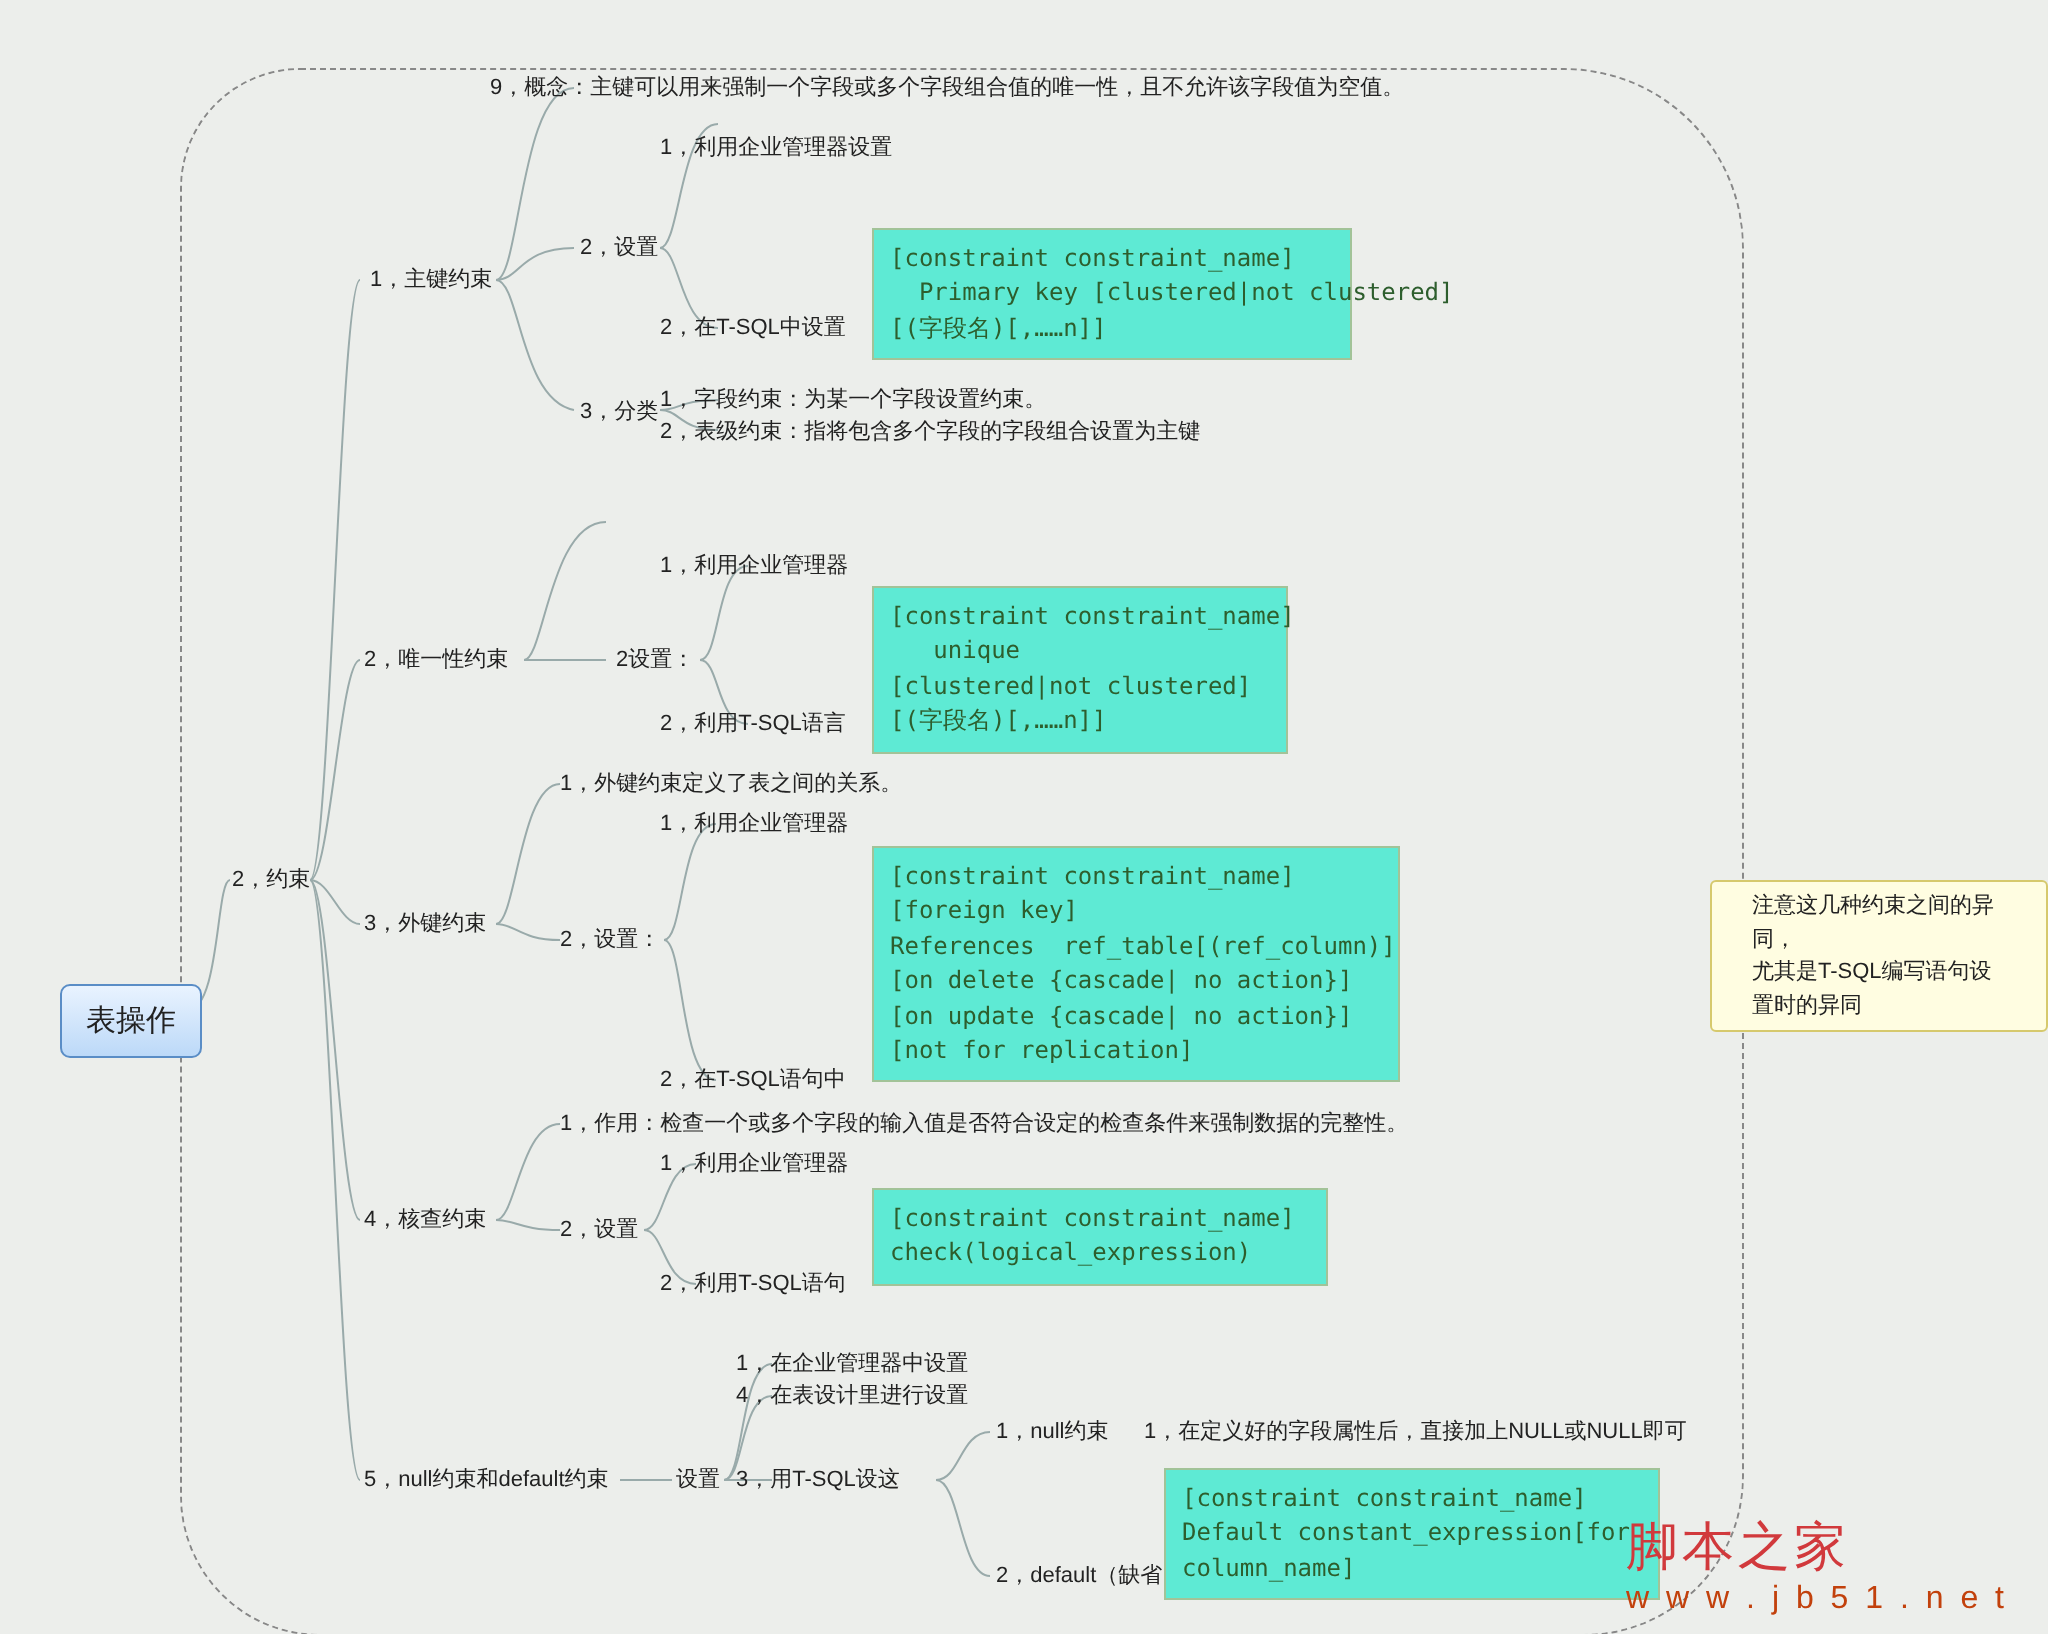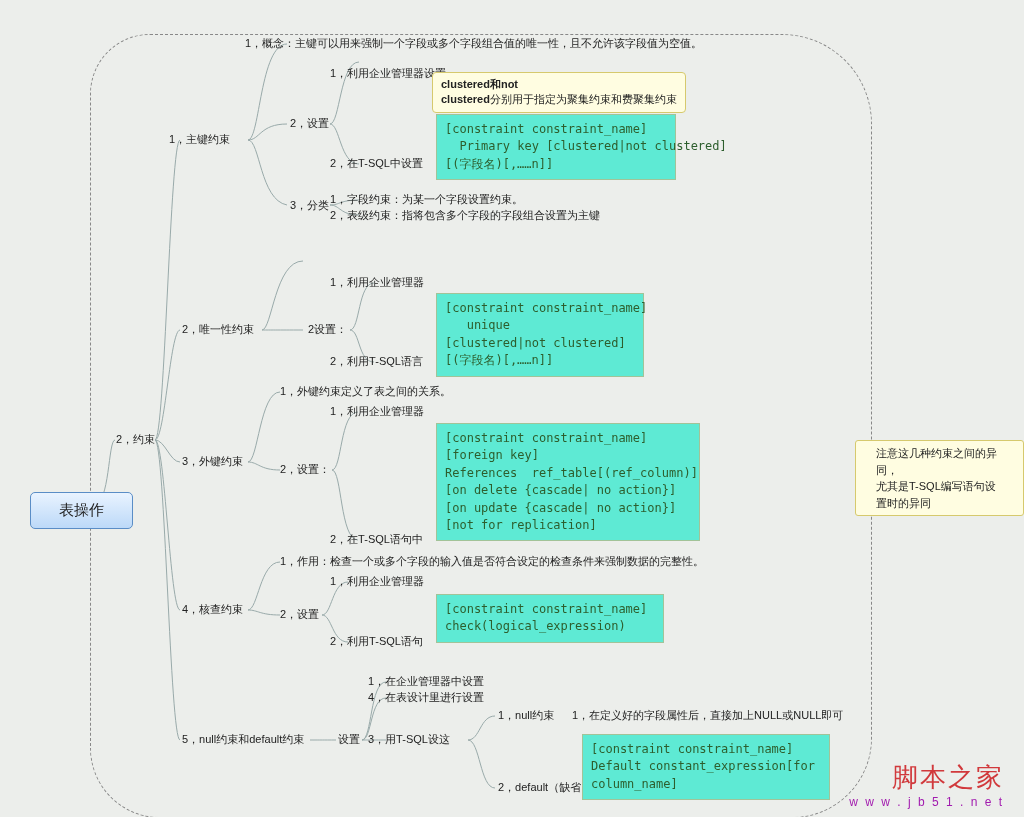--- a/index.html
+++ b/index.html
@@ -1,24 +1,24 @@
 <!DOCTYPE html>
 <html><head>
 <meta charset="utf-8">
 <style>
 html,body{margin:0;padding:0;width:1024px;height:817px;background:#eceeeb;font-family:"Microsoft YaHei",Arial,sans-serif;font-size:11px;color:#222;overflow:hidden}
 .canvas{position:absolute;inset:0}
-.root{position:absolute;left:30px;top:492px;background:linear-gradient(#e9f3ff,#bcd9f8);border:1px solid #5a8dc6;border-radius:5px;padding:8px 28px;font-size:15px;text-align:center}
+.root{position:absolute;left:30px;top:492px;background:linear-gradient(#e9f3ff,#bcd9f8);border:1px solid #5a8dc6;border-radius:5px;padding:8px 12px;font-size:15px;text-align:center}
 .lbl{position:absolute;white-space:nowrap}
 .codebox{position:absolute;background:#5eead4;border:1px solid #a2c398;font-family:Consolas,monospace;font-size:12px;color:#2d5e2d;padding:6px 8px;line-height:1.45}
 .callout{position:absolute;background:#fffde1;border:1px solid #d6c96d;border-radius:4px;padding:4px 8px;line-height:1.4}
 .note{position:absolute;background:#fffde1;border:1px solid #d6c96d;border-radius:3px;padding:4px 20px;line-height:1.5}
-.watermark{position:absolute;right:20px;bottom:8px;text-align:right}
+.watermark{position:absolute;right:20px;bottom:8px;}
 .watermark .cn{font-family:"STXingkai","KaiTi",serif;font-size:26px;color:#d1393c;letter-spacing:2px}
-.watermark .url{font-size:12px;color:#a21caf;letter-spacing:2px}
+.watermark .url{font-size:16px;color:#c2410c;letter-spacing:2px}
 .outline{position:absolute;border:1.5px dashed #888;border-radius:18px}
 svg.wires{position:absolute;inset:0;pointer-events:none}
 svg.wires path{stroke:#9aa;stroke-width:1;fill:none}
 </style>
 </head>
 <body>
 
 <div class="canvas">
 <div class="outline" style="left:90px;top:34px;width:780px;height:782px;border-radius:60px 90px 80px 70px"></div>
 
@@ -57,32 +57,28 @@
   <path d="M362 740 C372 740 370 682 386 682"></path>
   <path d="M362 740 C372 740 370 698 386 698"></path>
   <path d="M362 740 C372 740 370 740 386 740"></path>
   <path d="M468 740 C480 740 480 716 495 716"></path>
   <path d="M468 740 C480 740 480 788 495 788"></path>
 </svg>
 
 <div class="root">表操作</div>
 <div class="lbl" style="left:116px;top:432px">2，约束</div>
 
-<div class="lbl" style="left:169px;top:132px">1，主键约束</div>
-<div class="lbl" style="left:245px;top:36px">1，概念：主键可以用来强制一个字段或多个字段组合值的唯一性，且不允许该字段值为空值。</div>
+<div class="lbl" style="left:185px;top:132px">1，主键约束</div>
+<div class="lbl" style="left:245px;top:36px">9，概念：主键可以用来强制一个字段或多个字段组合值的唯一性，且不允许该字段值为空值。</div>
 <div class="lbl" style="left:290px;top:116px">2，设置</div>
 <div class="lbl" style="left:330px;top:66px">1，利用企业管理器设置</div>
 <div class="lbl" style="left:330px;top:156px"><span>2，在T-SQL中设置</span></div>
 <div class="lbl" style="left:290px;top:198px">3，分类</div>
 <div class="lbl" style="left:330px;top:192px">1，字段约束：为某一个字段设置约束。</div>
 <div class="lbl" style="left:330px;top:208px">2，表级约束：指将包含多个字段的字段组合设置为主键</div>
-<div class="callout" style="left:432px;top:72px">
-  <b>clustered和not</b><br>
-  <span><b>clustered</b>分别用于指定为聚集约束和费聚集约束</span>
-</div>
 <div class="codebox" style="left:436px;top:114px;width:222px;white-space:pre">[constraint constraint_name]
   Primary key [clustered|not clustered]
 [(字段名)[,……n]]</div>
 
 <div class="lbl" style="left:182px;top:322px">2，唯一性约束</div>
 <div class="lbl" style="left:308px;top:322px">2设置：</div>
 <div class="lbl" style="left:330px;top:275px">1，利用企业管理器</div>
 <div class="lbl" style="left:330px;top:354px">2，利用T-SQL语言</div>
 <div class="codebox" style="left:436px;top:293px;width:190px;white-space:pre">[constraint constraint_name]
    unique

